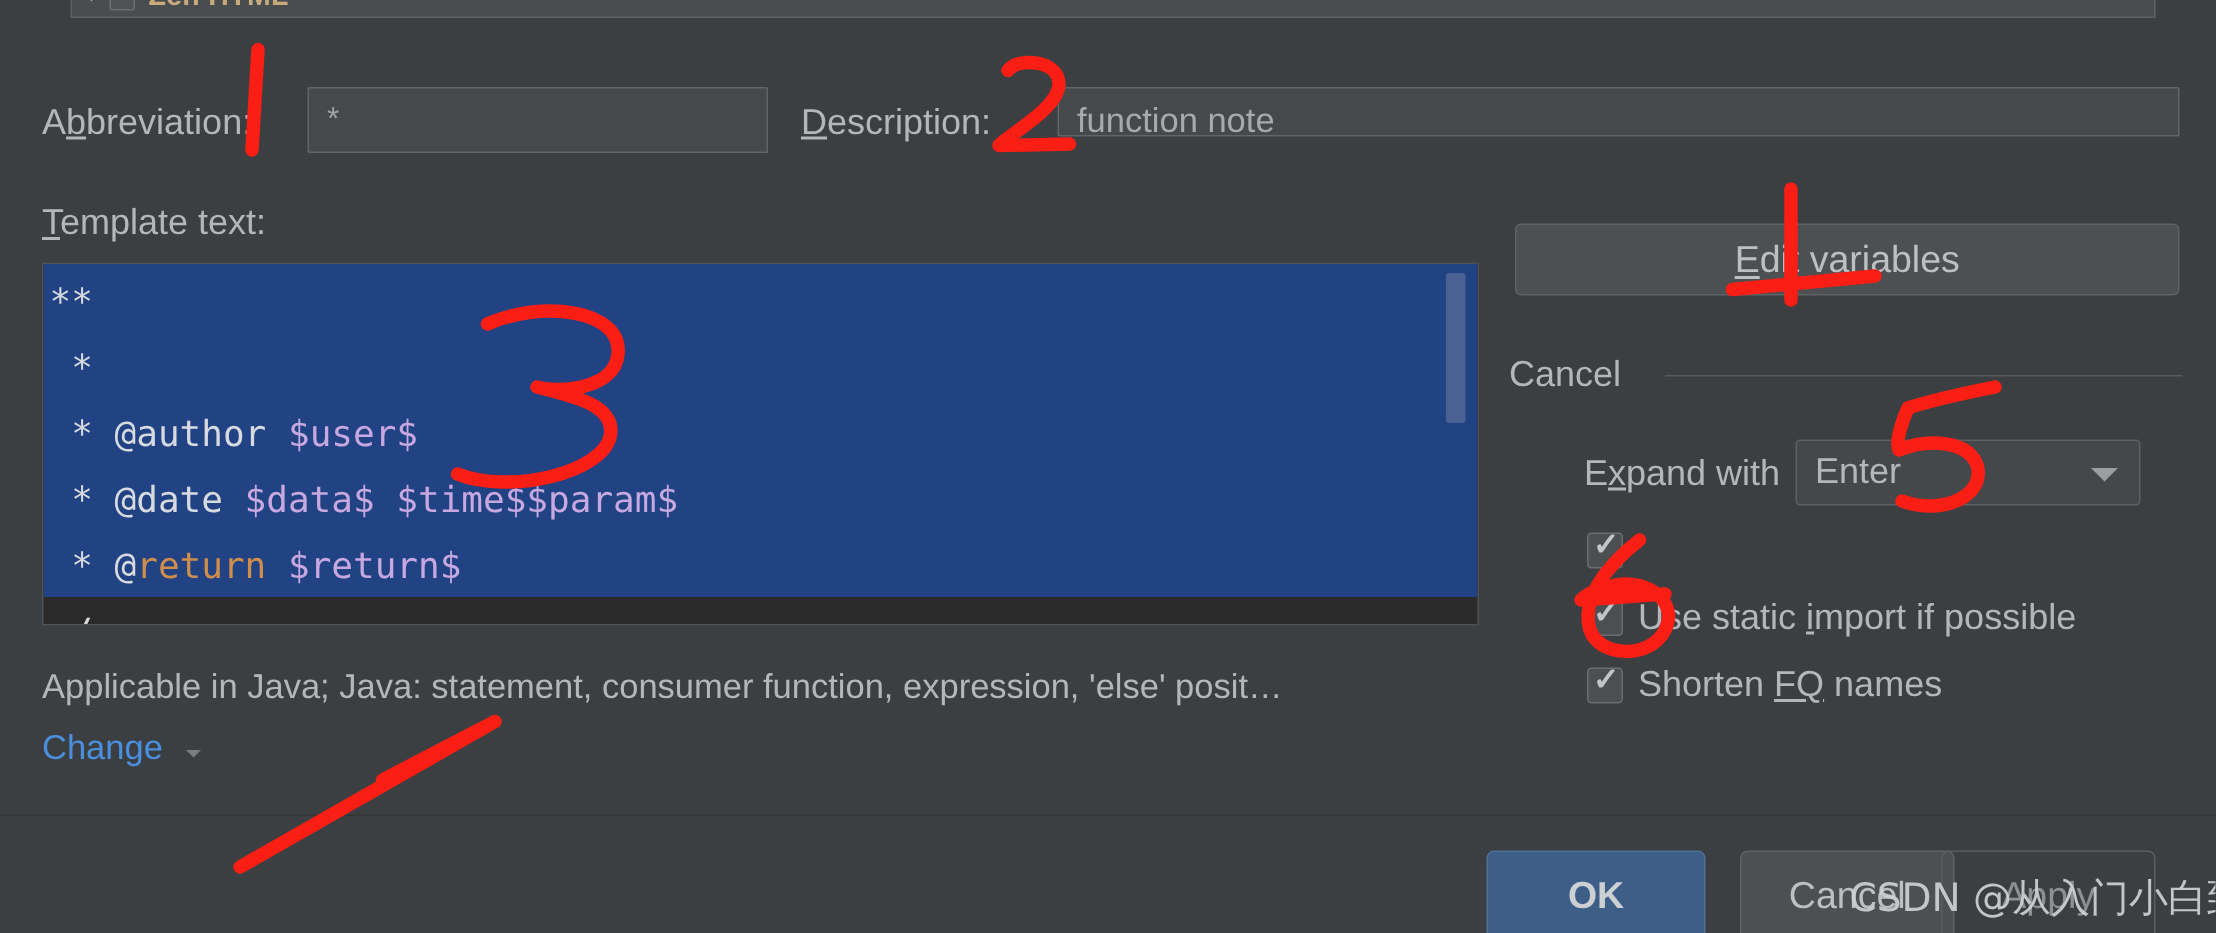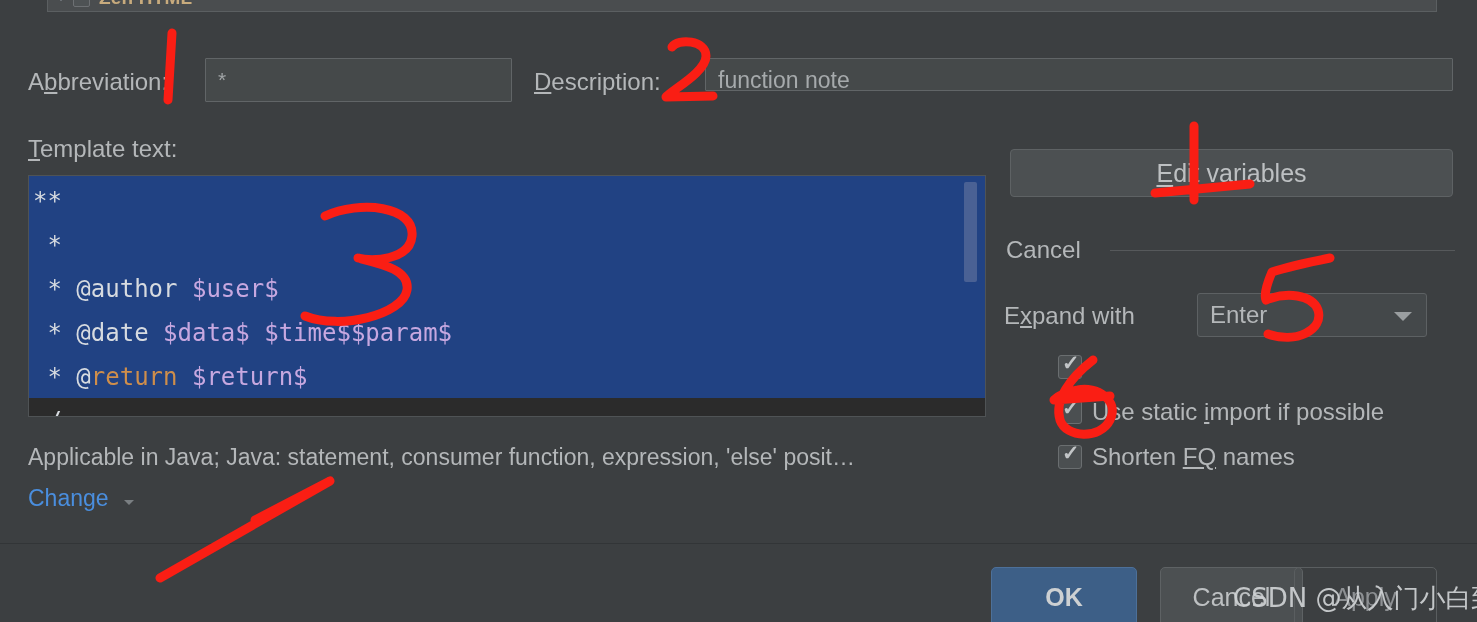--- a/index.html
+++ b/index.html
@@ -143,21 +143,21 @@
 
   .options-head {
     position: absolute; left: 1006px; top: 224px;
     font-size: 24px; color: #b4b7b9;
   }
   .options-rule {
     position: absolute; left: 1110px; top: 238px;
     width: 345px; height: 1px; background: #56595b;
   }
 
-  #expand-label { position: absolute; left: 1004px; top: 290px; font-size: 24px; }
+  #expand-label { position: absolute; left: 1056px; top: 290px; font-size: 24px; }
   #expand-select {
     position: absolute; left: 1197px; top: 281px;
     width: 230px; height: 44px;
     background: #44484a; border: 1px solid #5d6163;
     border-radius: 3px;
     color: #b4b7b9; font-size: 24px;
     display: flex; align-items: center; padding-left: 12px;
     cursor: pointer;
   }
   .sel-caret {

